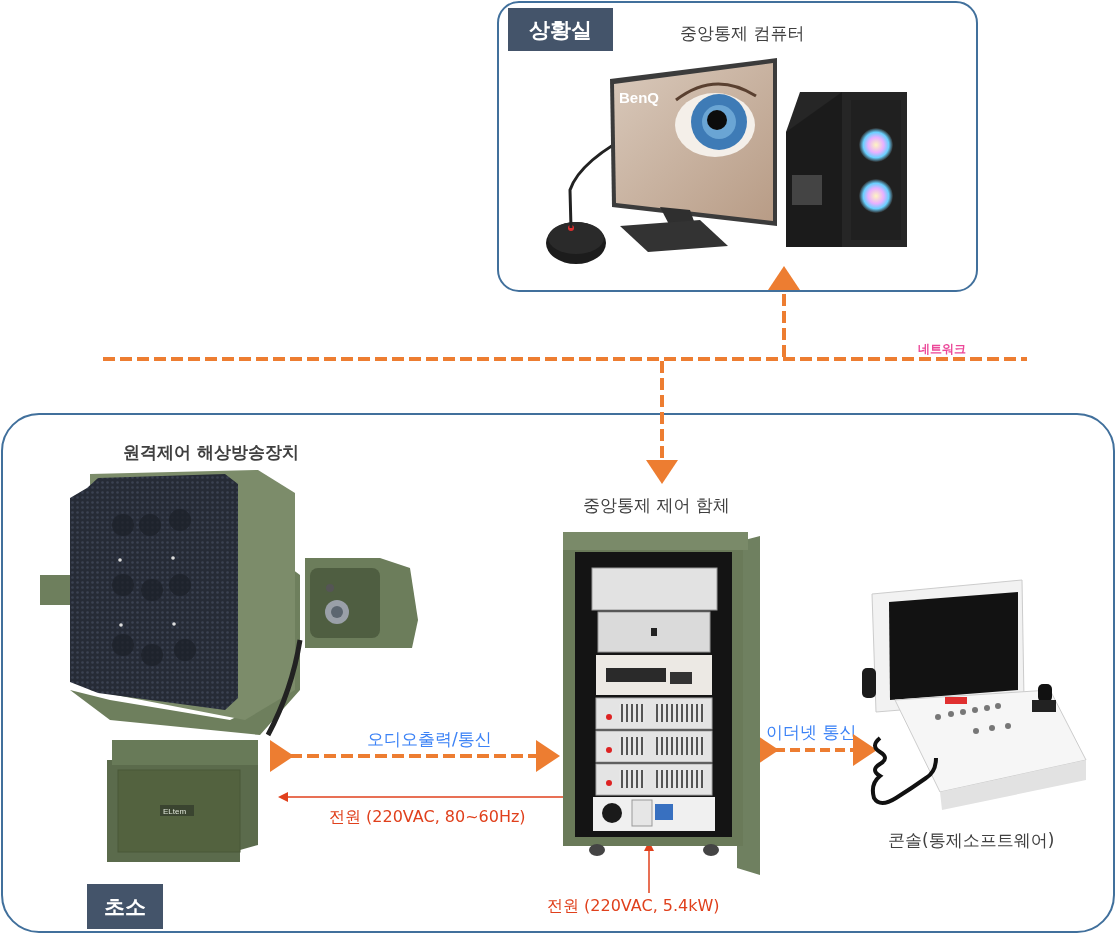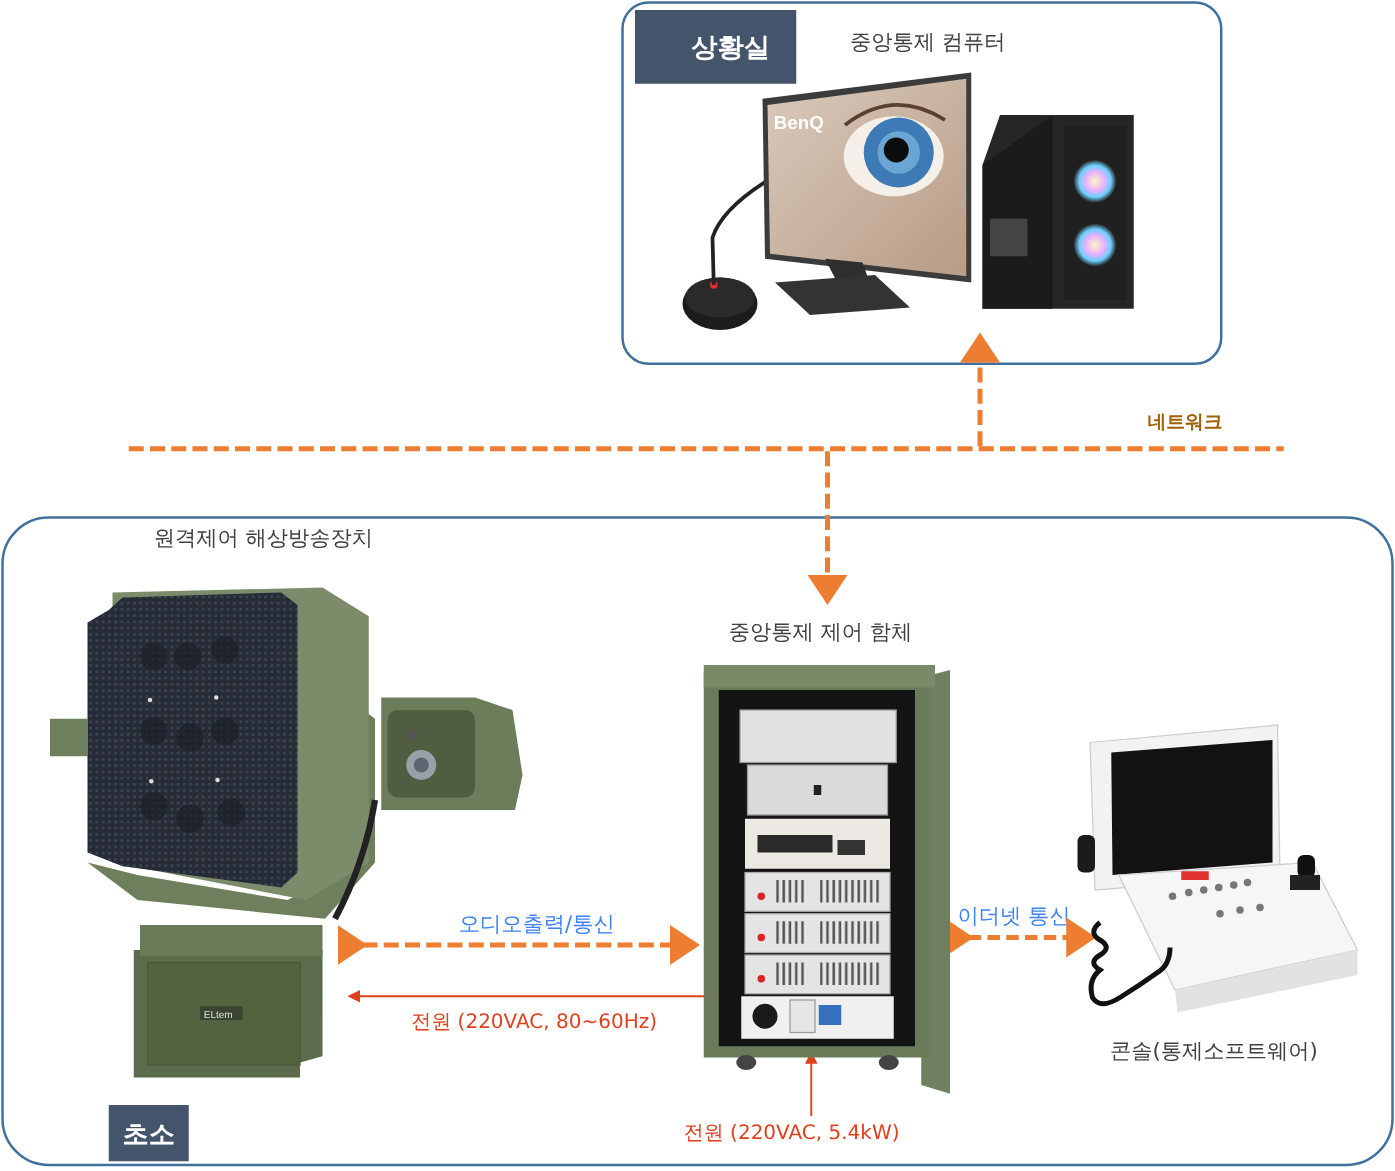--- a/index.html
+++ b/index.html
@@ -4,38 +4,38 @@
 <style>
   html, body { margin:0; padding:0; background:#ffffff; }
   body { width:1116px; height:937px; position:relative; overflow:hidden;
          font-family:"DejaVu Sans","Liberation Sans",sans-serif; }
   .abs { position:absolute; }
   .zone { position:absolute; border:2px solid #41709c; background:#fff; box-sizing:border-box; }
   #zone-control { left:497px; top:1px; width:481px; height:291px; border-radius:22px; }
   #zone-post { left:1px; top:413px; width:1114px; height:520px; border-radius:38px; }
   .zone-tag { position:absolute; background:#44546a; color:#fff; font-weight:bold;
               font-size:21px; display:flex; align-items:center; justify-content:center; }
-  #tag-control { left:508px; top:8px; width:105px; height:59px;padding-left:24px; }
-  #tag-post { left:87px; top:884px; width:64px; height:45px; }
+  #tag-control { left:508px; top:8px; width:105px; height:43px; }
+  #tag-post { left:87px; top:884px; width:76px; height:45px; }
   .caption { position:absolute; font-size:17px; color:#404040; white-space:nowrap; }
-  .lbl-orange { color:#a16207; font-weight:bold; font-size:15px; }
+  .lbl-orange { color:#ec4899; font-weight:bold; font-size:12px;margin-top:13px; }
   .lbl-teal { color:#3b82f6; font-size:17px; }
   .lbl-red { color:#e0401c; font-size:16px; }
   svg.over { position:absolute; left:0; top:0; }
 </style>
 </head>
 <body>
 
 <div class="zone" id="zone-control"></div>
 <div class="zone" id="zone-post"></div>
 <div class="zone-tag" id="tag-control">상황실</div>
 <div class="zone-tag" id="tag-post">초소</div>
 
 <div class="caption" style="left:680px;top:22px;">중앙통제 컴퓨터</div>
-<div class="caption" style="left:123px;top:419px;">원격제어 해상방송장치</div>
+<div class="caption" style="left:123px;top:441px;font-weight:bold;">원격제어 해상방송장치</div>
 <div class="caption" style="left:583px;top:494px;">중앙통제 제어 함체</div>
 <div class="caption" style="left:888px;top:829px;">콘솔(통제소프트웨어)</div>
 
 <div class="abs lbl-orange" style="left:918px;top:328px;">네트워크</div>
 <div class="abs lbl-teal" style="left:367px;top:728px;">오디오출력/통신</div>
 <div class="abs lbl-red" style="left:329px;top:807px;">전원 (220VAC, 80~60Hz)</div>
 <div class="abs lbl-teal" style="left:766px;top:721px;text-align:center;">이더넷 통신</div>
 <div class="abs lbl-red" style="left:547px;top:896px;">전원 (220VAC, 5.4kW)</div>
 
 <svg class="over" width="1116" height="937" viewBox="0 0 1116 937">

